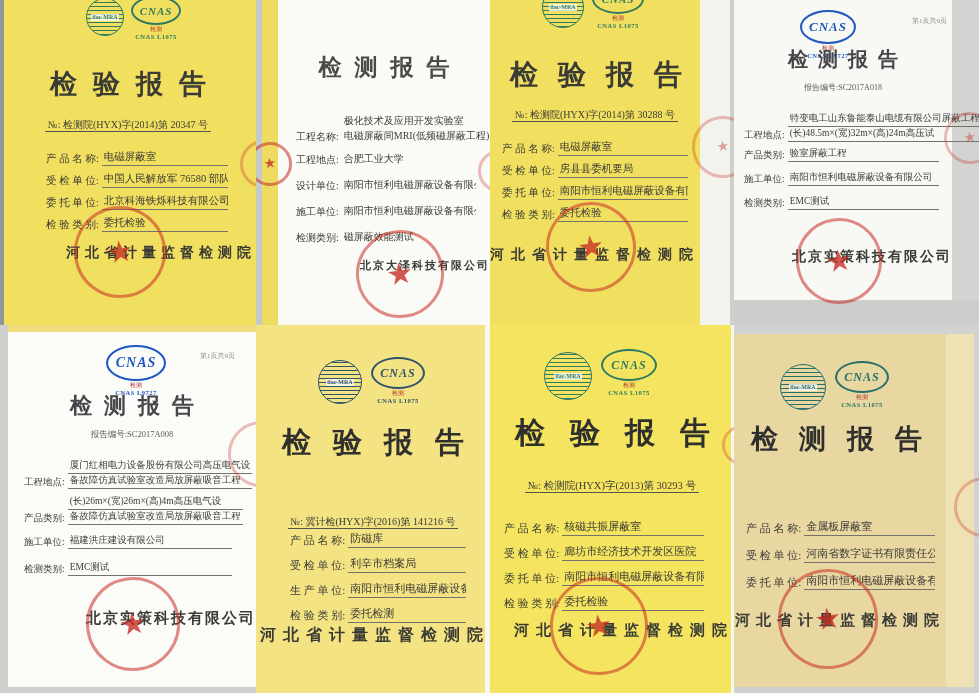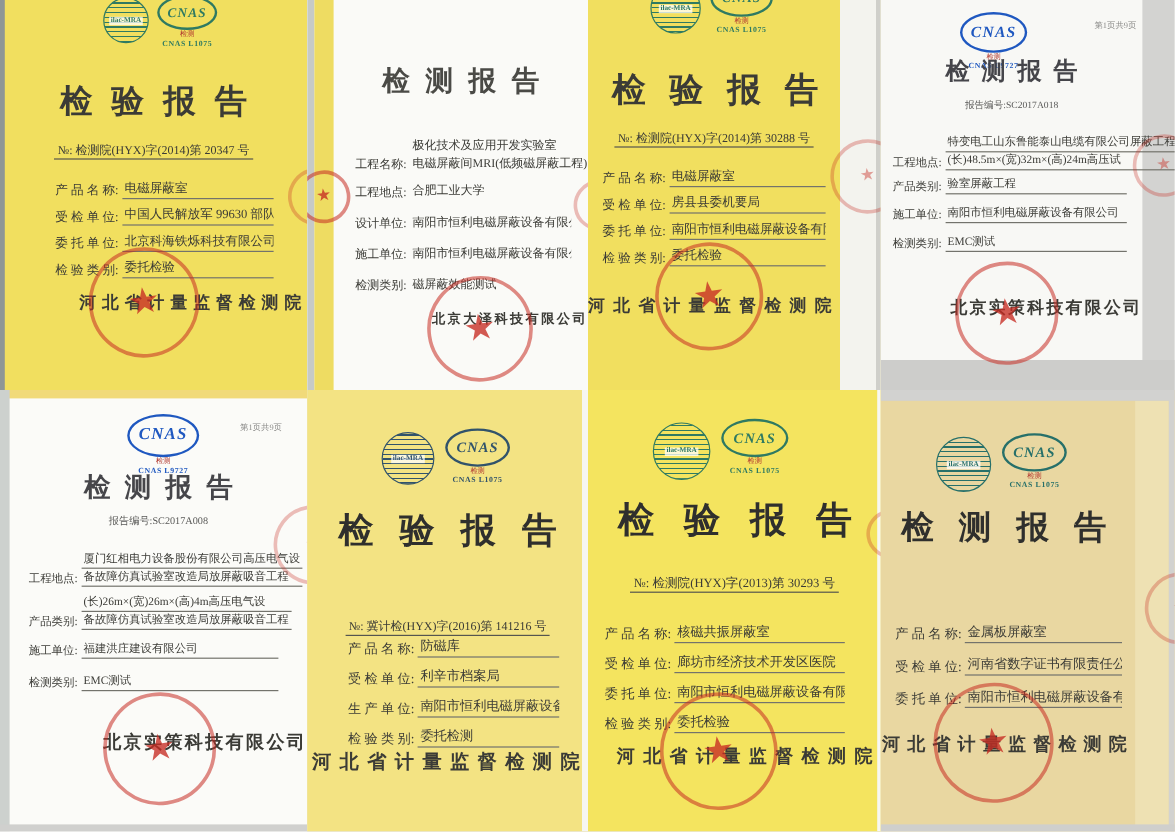--- a/index.html
+++ b/index.html
@@ -60,21 +60,21 @@
     </div>
     <div class="title" style="top:66px;left:0;right:0;font-size:27px;letter-spacing:16px;padding-left:16px;">检验报告</div>
     <div class="repno" style="top:118px;left:0;right:0;font-size:10px;"><span>№: 检测院(HYX)字(2014)第 20347 号</span></div>
     <div class="fields" style="top:150px;left:46px;right:28px;font-size:10.5px;">
       <div class="frow" style="margin-bottom:6px;">
           <span class="flabel">产 品 名 称:</span>
           <span class="fval">电磁屏蔽室</span>
         </div>
       <div class="frow" style="margin-bottom:6px;">
           <span class="flabel">受 检 单 位:</span>
-          <span class="fval">中国人民解放军 99630 部队</span>
+          <span class="fval">中国人民解放军 76580 部队</span>
         </div>
       <div class="frow" style="margin-bottom:6px;">
           <span class="flabel">委 托 单 位:</span>
           <span class="fval">北京科海铁烁科技有限公司</span>
         </div>
       <div class="frow">
           <span class="flabel">检 验 类 别:</span>
           <span class="fval">委托检验</span>
         </div>
     </div>

